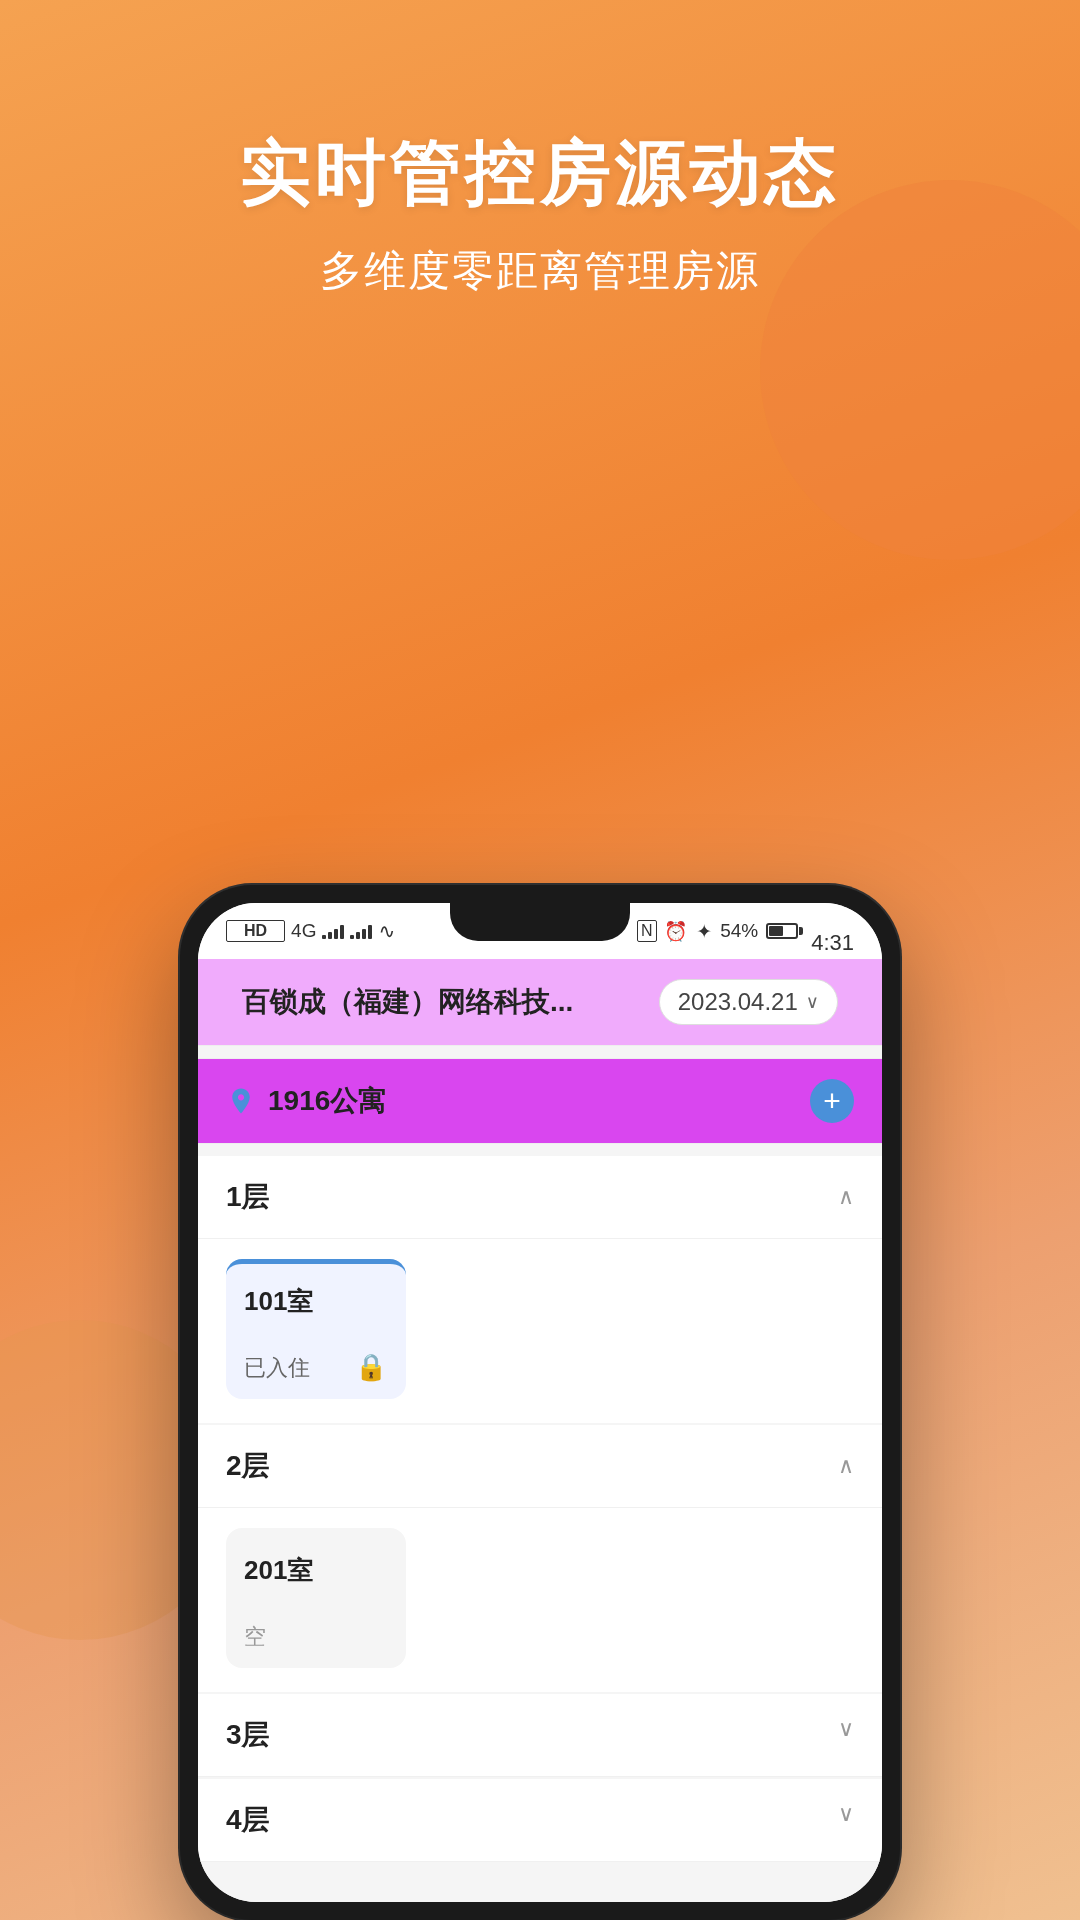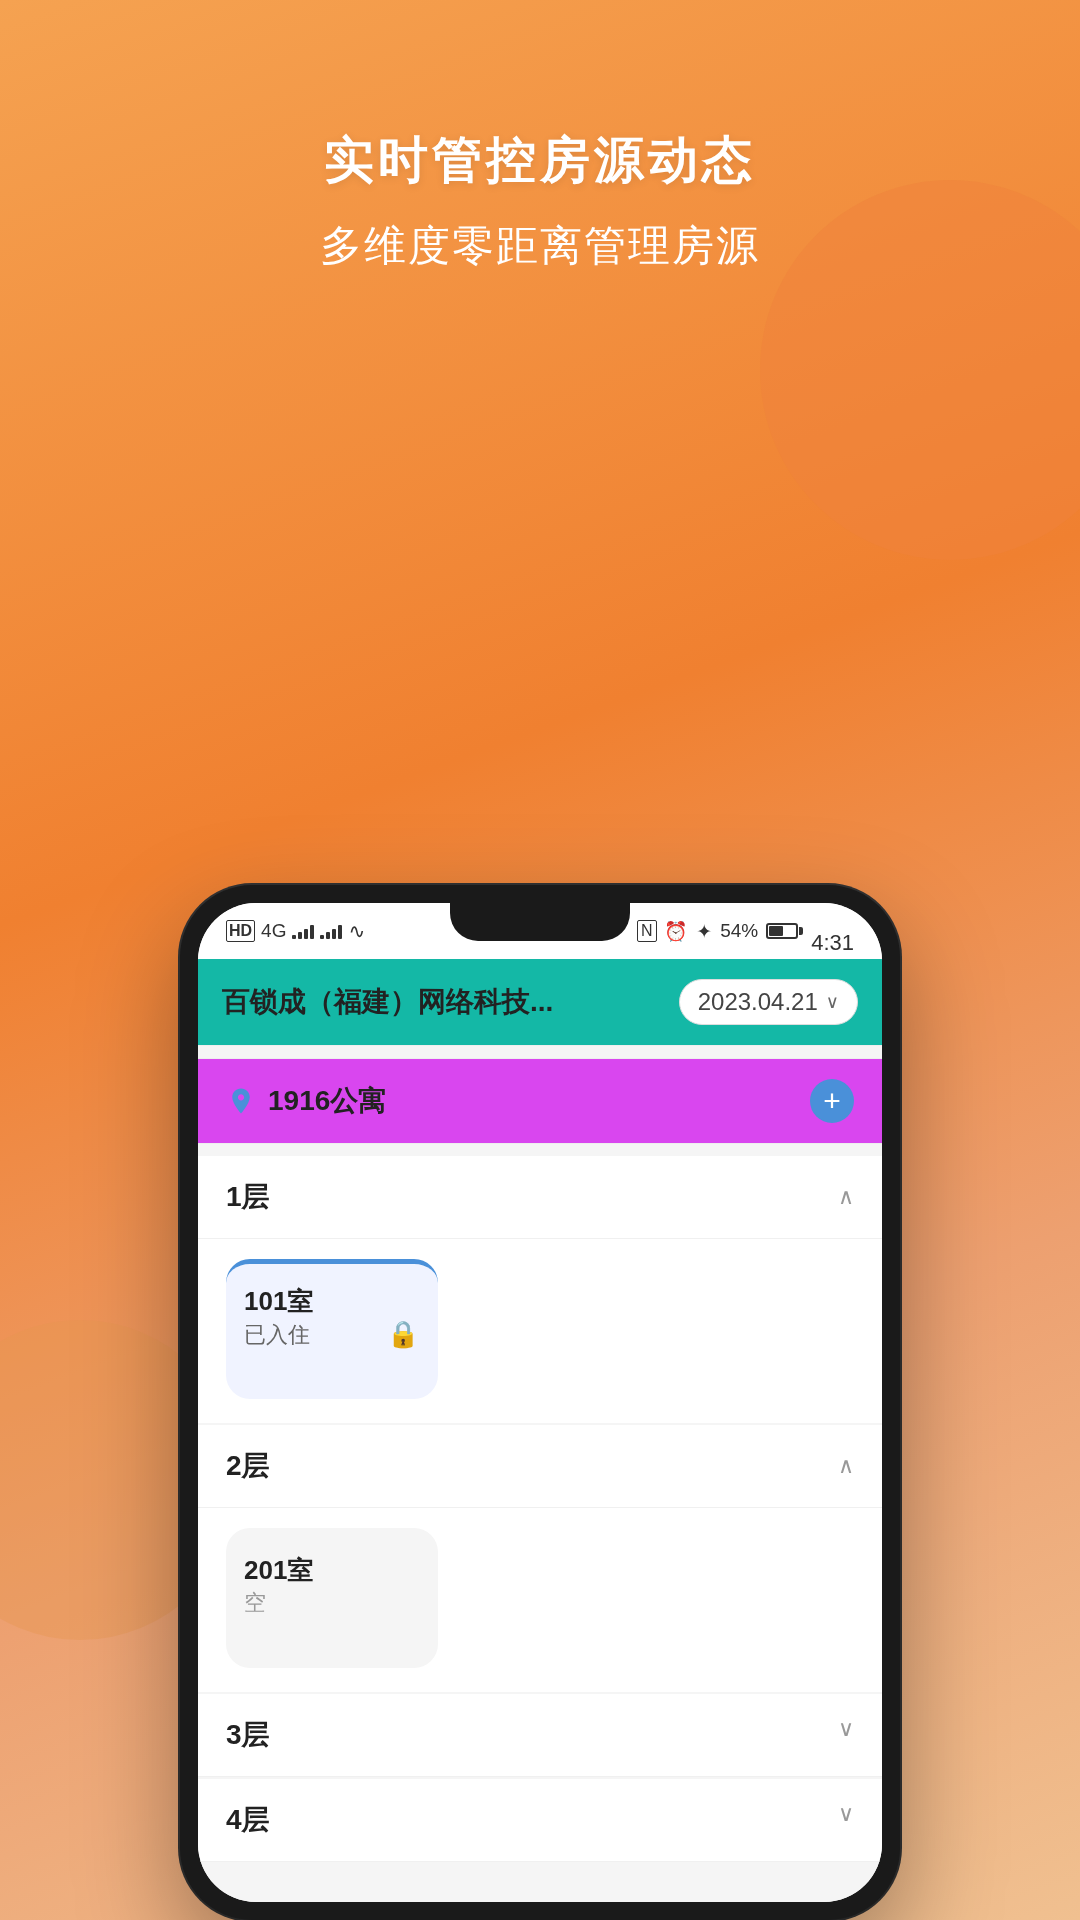--- a/index.html
+++ b/index.html
@@ -36,21 +36,21 @@
     }
 
     
     .hero-section {
       position: relative;
       z-index: 1;
       text-align: center;
       padding-top: 130px;
     }
     .hero-title {
-      font-size: 50px;
+      font-size: 71px;
       font-weight: 700;
       color: #ffffff;
       line-height: 1.2;
       letter-spacing: 4px;
       text-shadow: 0 2px 8px rgba(0,0,0,0.1);
     }
     .hero-subtitle {
       font-size: 42px;
       font-weight: 400;
       color: #ffffff;
@@ -139,22 +139,22 @@
     }
     .battery-tip {
       width: 4px;
       height: 8px;
       background: #333;
       border-radius: 0 2px 2px 0;
     }
 
     
     .app-header {
-      background: #14b8a6;
-      padding: 20px 24px;
+      background: #f0abfc;
+      padding: 20px 44px;
       display: flex;
       align-items: center;
       justify-content: space-between;
       border-bottom: 1px solid #eeeeee;
     }
     .app-header-title {
       font-size: 28px;
       font-weight: 600;
       color: #222222;
     }
@@ -235,29 +235,29 @@
       font-size: 22px;
       color: #999;
     }
     .rooms-grid {
       padding: 20px 28px 24px;
       display: flex;
       flex-wrap: wrap;
       gap: 16px;
     }
     .room-card {
-      width: 212px;
+      width: 180px;
       min-height: 140px;
       background: #f0f3ff;
-      border-radius: 24px;
+      border-radius: 16px;
       padding: 20px 18px 16px;
       position: relative;
       display: flex;
       flex-direction: column;
-      justify-content: flex-start;
+      justify-content: space-between;
       border-top: 5px solid #4A90D9;
     }
     .room-card.empty {
       background: #f5f5f5;
       border-top: 5px solid transparent;
     }
     .room-number {
       font-size: 26px;
       font-weight: 600;
       color: #222;
@@ -326,21 +326,21 @@
 </div>
 
 <div class="phone-wrapper">
   <div class="phone-outer">
     <div class="phone-inner">
 
       <div class="notch"></div>
 
       <div class="status-bar">
         <div class="status-left">
-          <span style="font-size:16px;border:1px solid #333;padding:1px 2px;border-radius:2px;font-weight:700;">HD</span>
+          <span style="font-size:16px;border:1px solid #333;padding:1px 17px;border-radius:2px;font-weight:700;">HD</span>
           <span>4G</span>
           <div class="signal-bars">
             <div class="signal-bar"></div>
             <div class="signal-bar"></div>
             <div class="signal-bar"></div>
             <div class="signal-bar"></div>
           </div>
           <div class="signal-bars">
             <div class="signal-bar"></div>
             <div class="signal-bar"></div>

